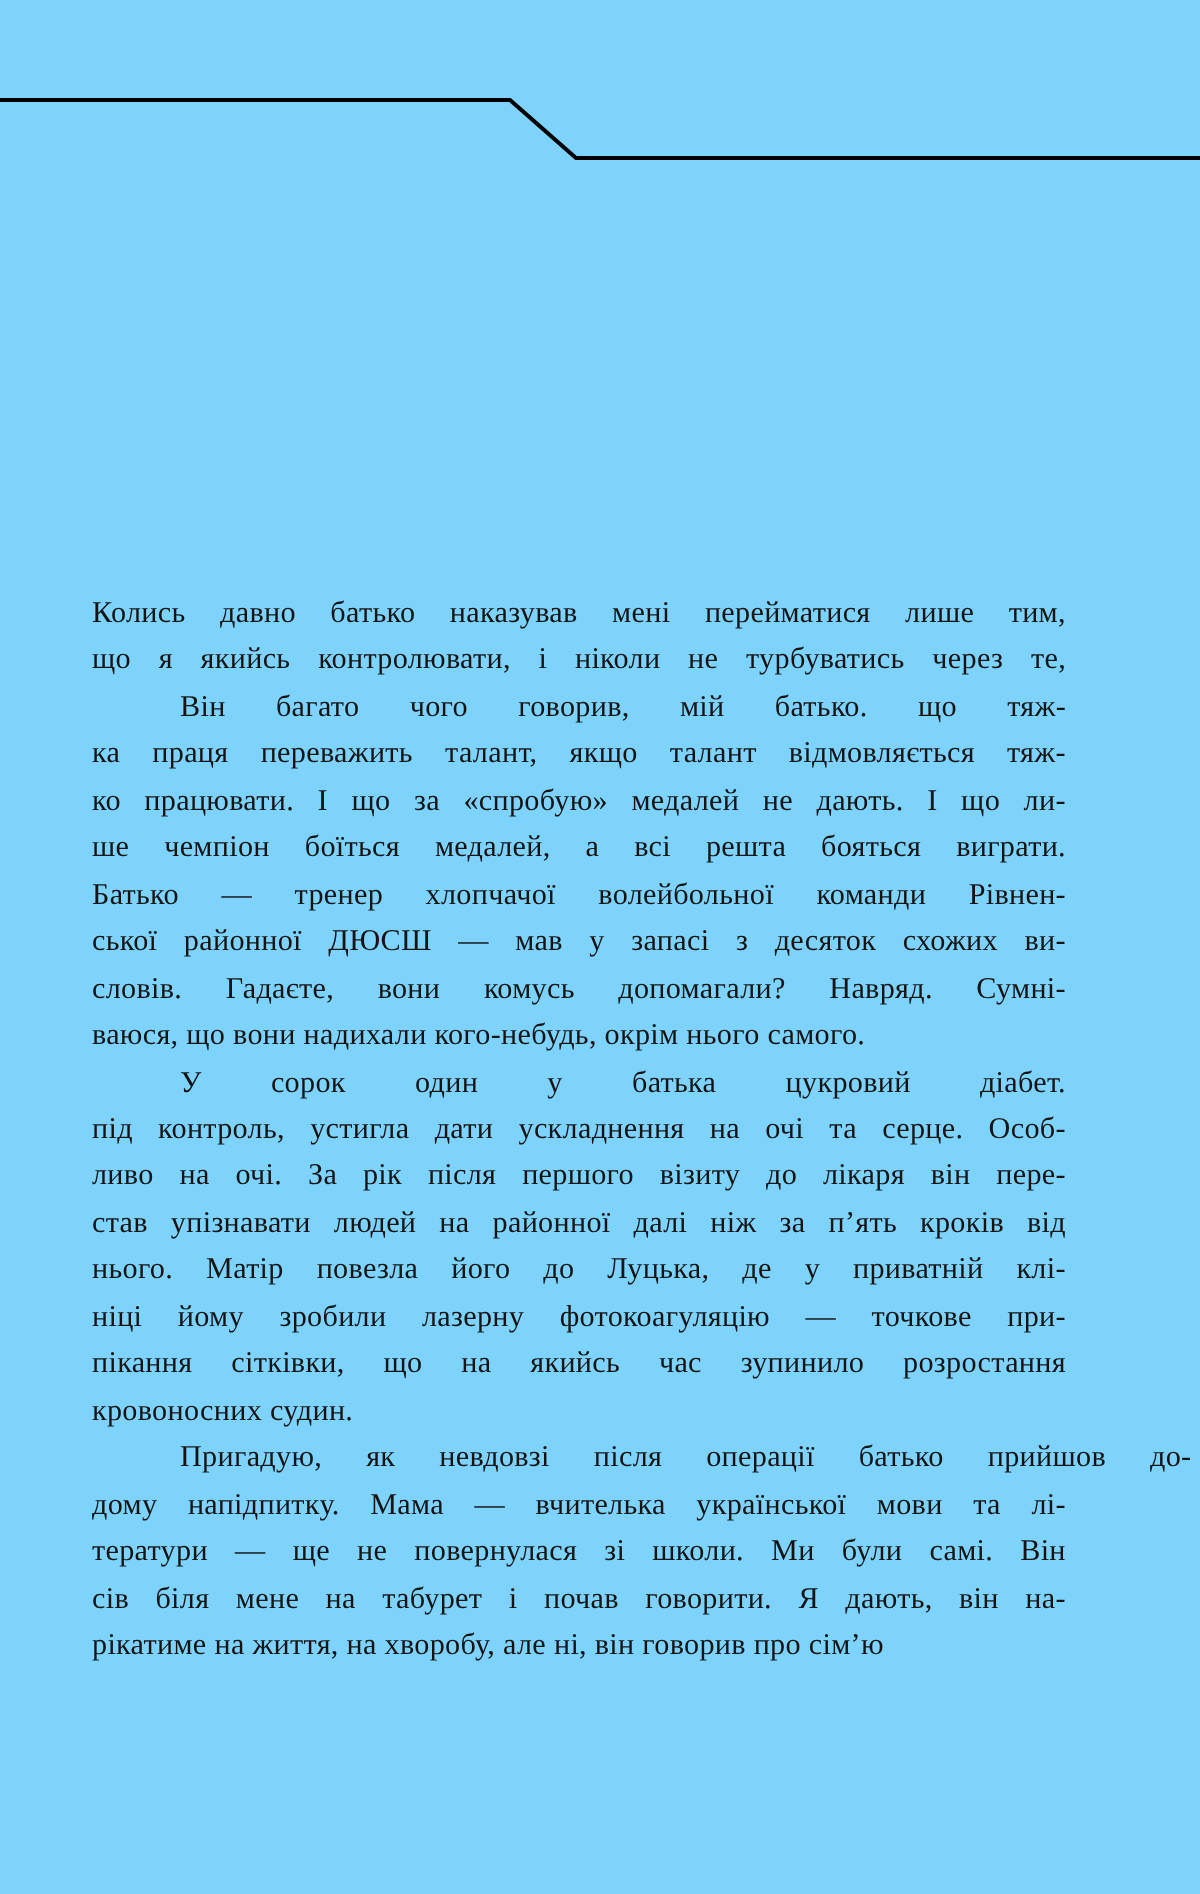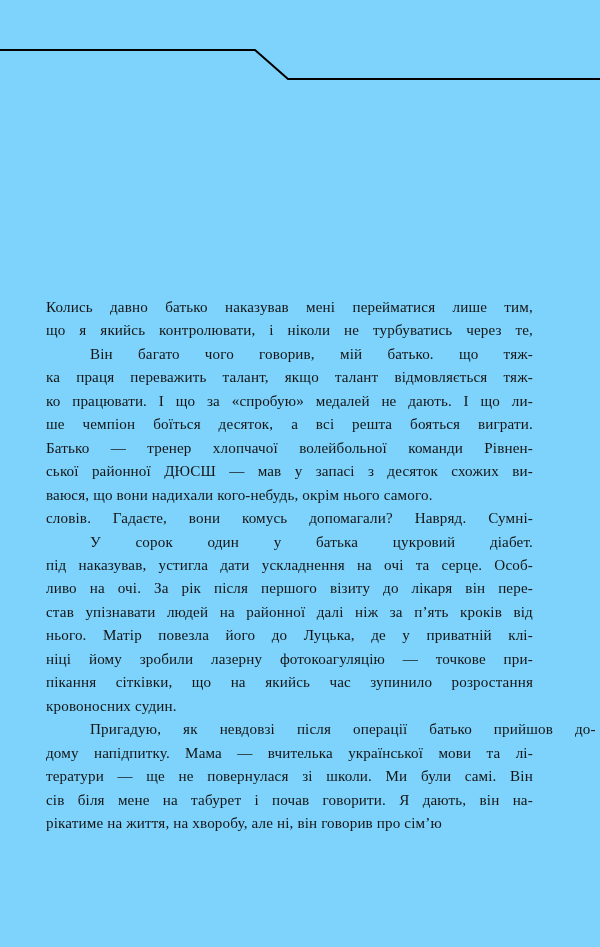--- a/index.html
+++ b/index.html
@@ -132,21 +132,21 @@
           <span class="w">не</span>
           <span class="w">дають.</span>
           <span class="w">І</span>
           <span class="w">що</span>
           <span class="w">ли-</span>
         </span>
         <span class="tline just">
           <span class="w">ше</span>
           <span class="w">чемпіон</span>
           <span class="w">боїться</span>
-          <span class="w">десяток,</span>
+          <span class="w">медалей,</span>
           <span class="w">а</span>
           <span class="w">всі</span>
           <span class="w">решта</span>
           <span class="w">бояться</span>
           <span class="w">виграти.</span>
         </span>
         <span class="tline just">
           <span class="w">Батько</span>
           <span class="w">—</span>
           <span class="w">тренер</span>
@@ -161,44 +161,44 @@
           <span class="w">ДЮСШ</span>
           <span class="w">—</span>
           <span class="w">мав</span>
           <span class="w">у</span>
           <span class="w">запасі</span>
           <span class="w">з</span>
           <span class="w">десяток</span>
           <span class="w">схожих</span>
           <span class="w">ви-</span>
         </span>
-        <span class="tline">ваюся, що вони надихали кого-небудь, окрім нього самого.</span>
         <span class="tline just">
           <span class="w">словів.</span>
           <span class="w">Гадаєте,</span>
           <span class="w">вони</span>
           <span class="w">комусь</span>
           <span class="w">допомагали?</span>
           <span class="w">Навряд.</span>
           <span class="w">Сумні-</span>
         </span>
+        <span class="tline">ваюся, що вони надихали кого-небудь, окрім нього самого.</span>
       </p>
       <p class="para">
         <span class="tline just indent">
           <span class="w">У</span>
           <span class="w">сорок</span>
           <span class="w">один</span>
           <span class="w">у</span>
           <span class="w">батька</span>
           <span class="w">цукровий</span>
           <span class="w">діабет.</span>
         </span>
         <span class="tline just">
           <span class="w">під</span>
-          <span class="w">наказував,</span>
+          <span class="w">контроль,</span>
           <span class="w">устигла</span>
           <span class="w">дати</span>
           <span class="w">ускладнення</span>
           <span class="w">на</span>
           <span class="w">очі</span>
           <span class="w">та</span>
           <span class="w">серце.</span>
           <span class="w">Особ-</span>
         </span>
         <span class="tline just">

